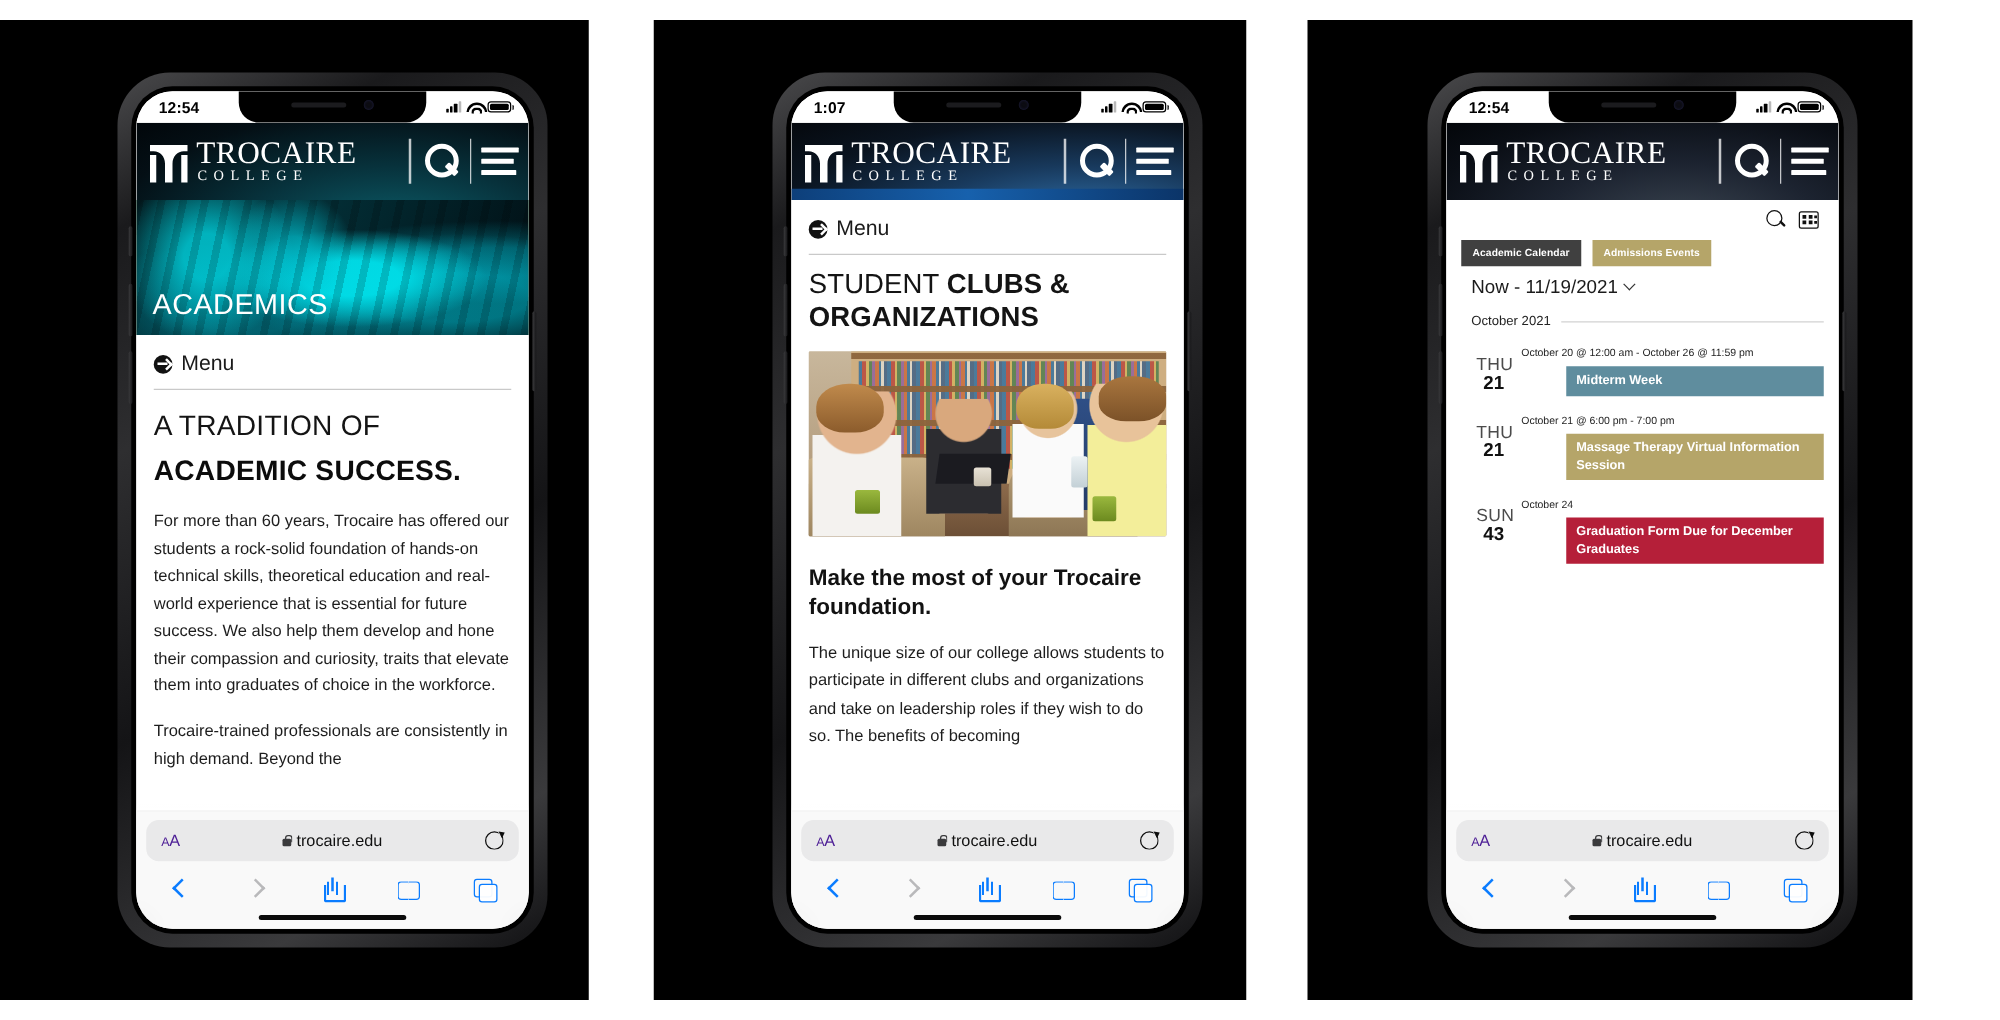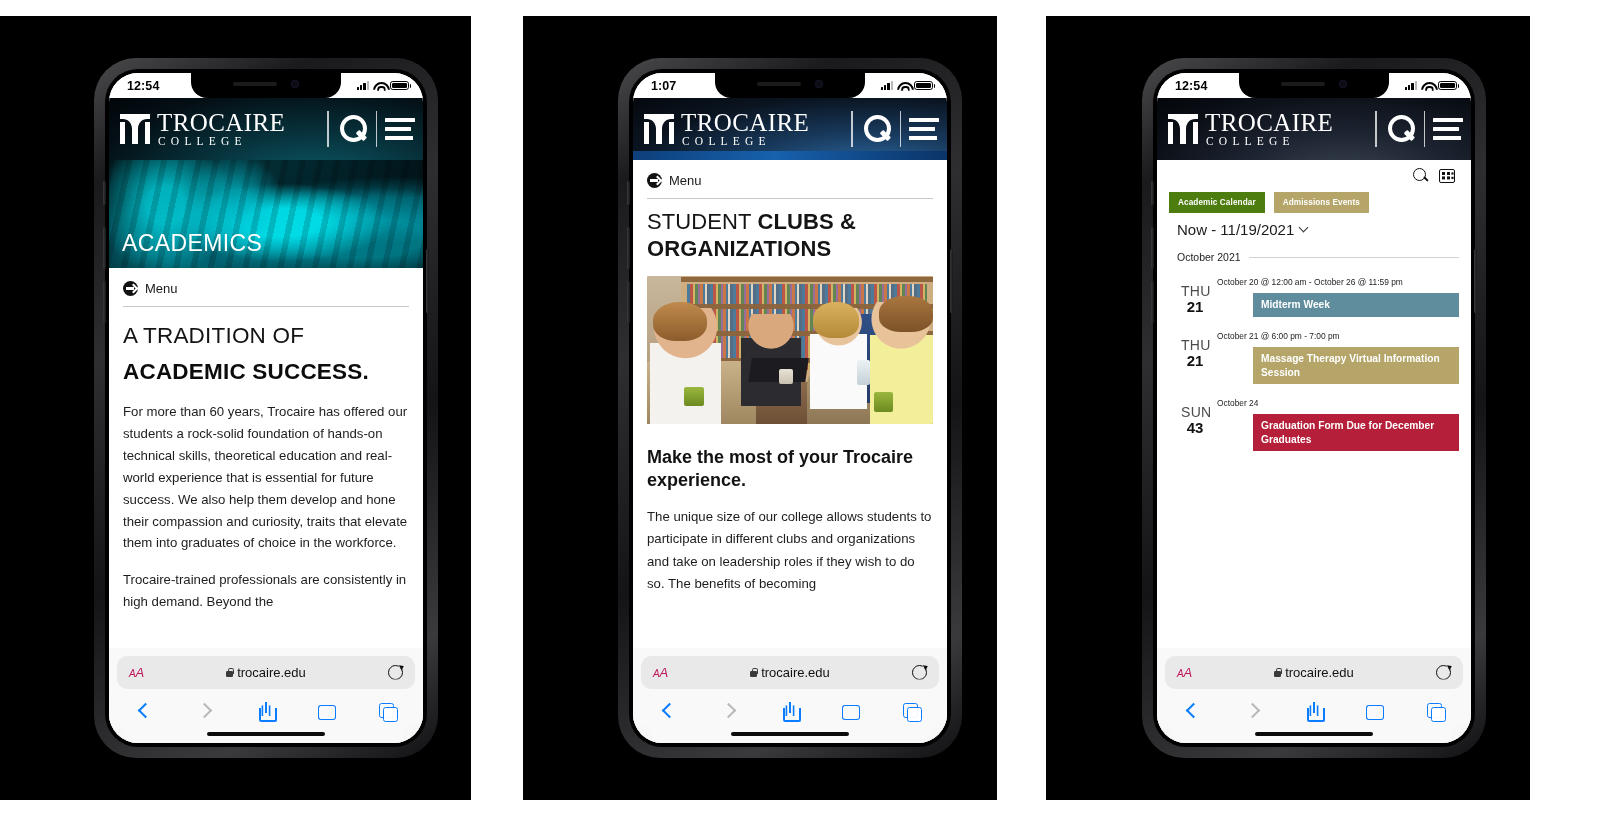--- a/index.html
+++ b/index.html
@@ -91,21 +91,21 @@
   .hdr-bg { position:absolute; inset:0; }
   .hdr-dark-blue { background:
       radial-gradient(ellipse at 74% 120%, #2f6ea8 0%, #18395c 38%, #0a1420 72%, #05080d 100%); }
   .hdr-dark-teal { background:
       radial-gradient(ellipse at 65% 140%, #0c5f6b 0%, #07323c 42%, #040f15 78%, #01060a 100%); }
   .hdr-dark-gray { background:
       radial-gradient(ellipse at 60% 130%, #3a4450 0%, #1c2330 42%, #0a0e15 78%, #03060a 100%); }
   .hdr-blue-band { position:absolute; left:0; right:0; bottom:0; height:9px;
       background: linear-gradient(90deg,#0d3f7a,#1761ad 45%,#0b3468); }
   .hdr-inner { position: relative; display: flex; align-items: center; height: 100%; padding: 0 8px 0 10px; }
-  .logo { display: flex; align-items: center; gap: 6px; flex: 1; }
+  .logo { display: flex; align-items: flex-end; gap: 6px; flex: 1; }
   .logo-mark { width: 32px; height: 34px; flex: none; }
   .logo-words { line-height: 1; }
   .logo-main { font-family: "Liberation Serif", serif; font-size: 25px; color: #fff; letter-spacing: .4px; }
   .logo-sub  { font-family: "Liberation Serif", serif; font-size: 11.5px; color: #fff;
                letter-spacing: 5.2px; margin-top: 1px; padding-left:1px; }
   .hdr-div { width: 1.4px; height: 36px; background: rgba(255,255,255,.75); margin: 0 9px 0 4px; }
   .search-ic { width: 30px; height: 30px; position: relative; flex:none; }
   .search-ic:before { content:""; position:absolute; left:2px; top:1px; width:19px; height:19px;
       border: 4.4px solid #fff; border-radius:50%; }
   .search-ic:after { content:""; position:absolute; left:18px; top:19px; width:11px; height:4.6px;
@@ -133,21 +133,21 @@
   .hero-title { position: absolute; left: 13px; bottom: 11px; font-size: 23px; color: #fff;
       letter-spacing: .4px; font-weight: 400; z-index:2; }
 
   
   .body-pad { padding: 0 14px; }
   .menu-row { display:flex; align-items:center; gap:7px; padding: 13px 0 10px; }
   .menu-arrow { width: 15px; height: 15px; border-radius: 50%; background: #111; position: relative; flex:none;}
   .menu-arrow:before { content:""; position:absolute; left:3.4px; top:6.4px; width:7.4px; height:2.2px; background:#fff;}
   .menu-arrow:after { content:""; position:absolute; left:7.2px; top:4.4px; width:5px; height:5px;
       border-top:2.2px solid #fff; border-right:2.2px solid #fff; transform: rotate(45deg);}
-  .menu-label { font-size: 13px; color: #1a1a1a; }
+  .menu-label { font-size: 17px; color: #1a1a1a; }
   .hr { height: 1px; background: #c9c9c9; }
 
   .h1-light { font-size: 22.5px; color: #141414; font-weight: 400; letter-spacing:.2px; margin-top: 16px; }
   .h1-bold  { font-size: 22.5px; color: #0c0c0c; font-weight: 800; letter-spacing:.2px; margin-top: 10px; }
   .para { font-size: 13.2px; line-height: 1.66; color: #1d1d1d; margin-top: 16px; }
   .para + .para { margin-top: 15px; }
 
   
   .title-2 { margin-top: 9px; font-size: 22px; letter-spacing:.1px; line-height:1.24; color:#141414; }
   .title-2 .lt { font-weight: 400; }
@@ -221,21 +221,21 @@
   .ic-search:before{content:"";position:absolute;left:0;top:0;width:11px;height:11px;border:1.7px solid #111;border-radius:50%;}
   .ic-search:after{content:"";position:absolute;left:9.5px;top:10px;width:6px;height:1.8px;background:#111;transform:rotate(45deg);border-radius:1px;}
   .ic-list { width:16px; height:14px; border:1.6px solid #111; border-radius:2px; position:relative; }
   .ic-list:before { content:""; position:absolute; left:2px; top:2px; width:3px; height:3px; background:#111;
       box-shadow: 0 4.4px 0 #111, 5px 0 0 #111, 5px 4.4px 0 #111, 9px 0 0 -0.4px #111, 9px 4.4px 0 -0.4px #111; }
 
   .chips { margin-top: 9px; }
   .chip-row { display:flex; gap: 9px; margin-bottom: 7px; }
   .chip { font-size: 8.2px; font-weight: bold; color: #fff; padding: 6px 9px;
       letter-spacing: .1px; white-space: nowrap; }
-  .chip.teal   { background: #4d7c0f; }
+  .chip.teal   { background: #404040; }
   .chip.khaki  { background: #b5a569; }
   .chip.crimson{ background: #b51f39; }
   .chip.black  { background: #060606; }
   .chip-row.indent { padding-left: 16px; }
 
   .cal-range { font-size: 15px; color: #1b1b1b; margin: 8px 0 0 8px; display:flex; align-items:center; gap:6px; }
   .cal-range .caret { width:7px;height:7px;border-right:1.4px solid #333;border-bottom:1.4px solid #333;
       transform:rotate(45deg); margin-top:-4px; }
   .month-row { display:flex; align-items:center; gap:8px; margin: 13px 0 0 8px; }
   .month-lbl { font-size: 10.5px; color:#232323; white-space:nowrap; }
@@ -255,21 +255,21 @@
   .ev-title.crimson { background: #b51f39; }
 
   
   .safari { position:absolute; left:0; right:0; bottom:0; z-index: 15;
       background: rgba(249,249,249,.96);
       backdrop-filter: blur(8px);
       border-top: .5px solid rgba(0,0,0,.12);
       padding: 7px 8px 0; }
   .urlbar { height: 33px; background: #e9e9ea; border-radius: 10px;
       display:flex; align-items:center; padding: 0 12px; position:relative; }
-  .aa { font-size: 13px; color:#be185d; letter-spacing:-.2px;font-style:italic; }
+  .aa { font-size: 13px; color:#4c1d95; letter-spacing:-.2px; }
   .aa .sm { font-size: 10px; }
   .url-mid { flex:1; display:flex; align-items:center; justify-content:center; gap:4px; }
   .lock { width: 7px; height: 9px; position:relative; }
   .lock:before { content:""; position:absolute; left:0; bottom:0; width:7px; height:5.4px;
       background:#3a3a3c; border-radius:1.2px; }
   .lock:after { content:""; position:absolute; left:1.4px; top:0; width:4.2px; height:5px;
       border:1.3px solid #3a3a3c; border-bottom:none; border-radius:2.4px 2.4px 0 0; }
   .url-txt { font-size: 13px; color:#111; }
   .reload { width: 15px; height: 15px; position:relative; }
   .reload:before { content:""; position:absolute; inset:0; border: 1.6px solid #0d0d0d; border-radius:50%;
@@ -477,21 +477,21 @@
                 <span class="p3h"></span>
               <span class="p5"></span>
                 <span class="p5h"></span>
               <span class="p1"></span>
                 <span class="p1h"></span>
               <span class="cup1"></span>
                 <span class="cup2"></span>
                 <span class="cup3"></span>
                 <span class="bot"></span>
             </div>
-            <div class="h2-bold">Make the most of your Trocaire experience.</div>
+            <div class="h2-bold">Make the most of your Trocaire foundation.</div>
             <p class="para2">The unique size of our college allows students to participate in different clubs and organizations and take on leadership roles if they wish to do so. The benefits of becoming</p>
           </div>
         </div>
 
         <div class="safari">
           <div class="fade-top"></div>
           <div class="urlbar">
             <span class="aa"><span class="sm">A</span>A</span>
             <span class="url-mid">
               <span class="lock"></span>

